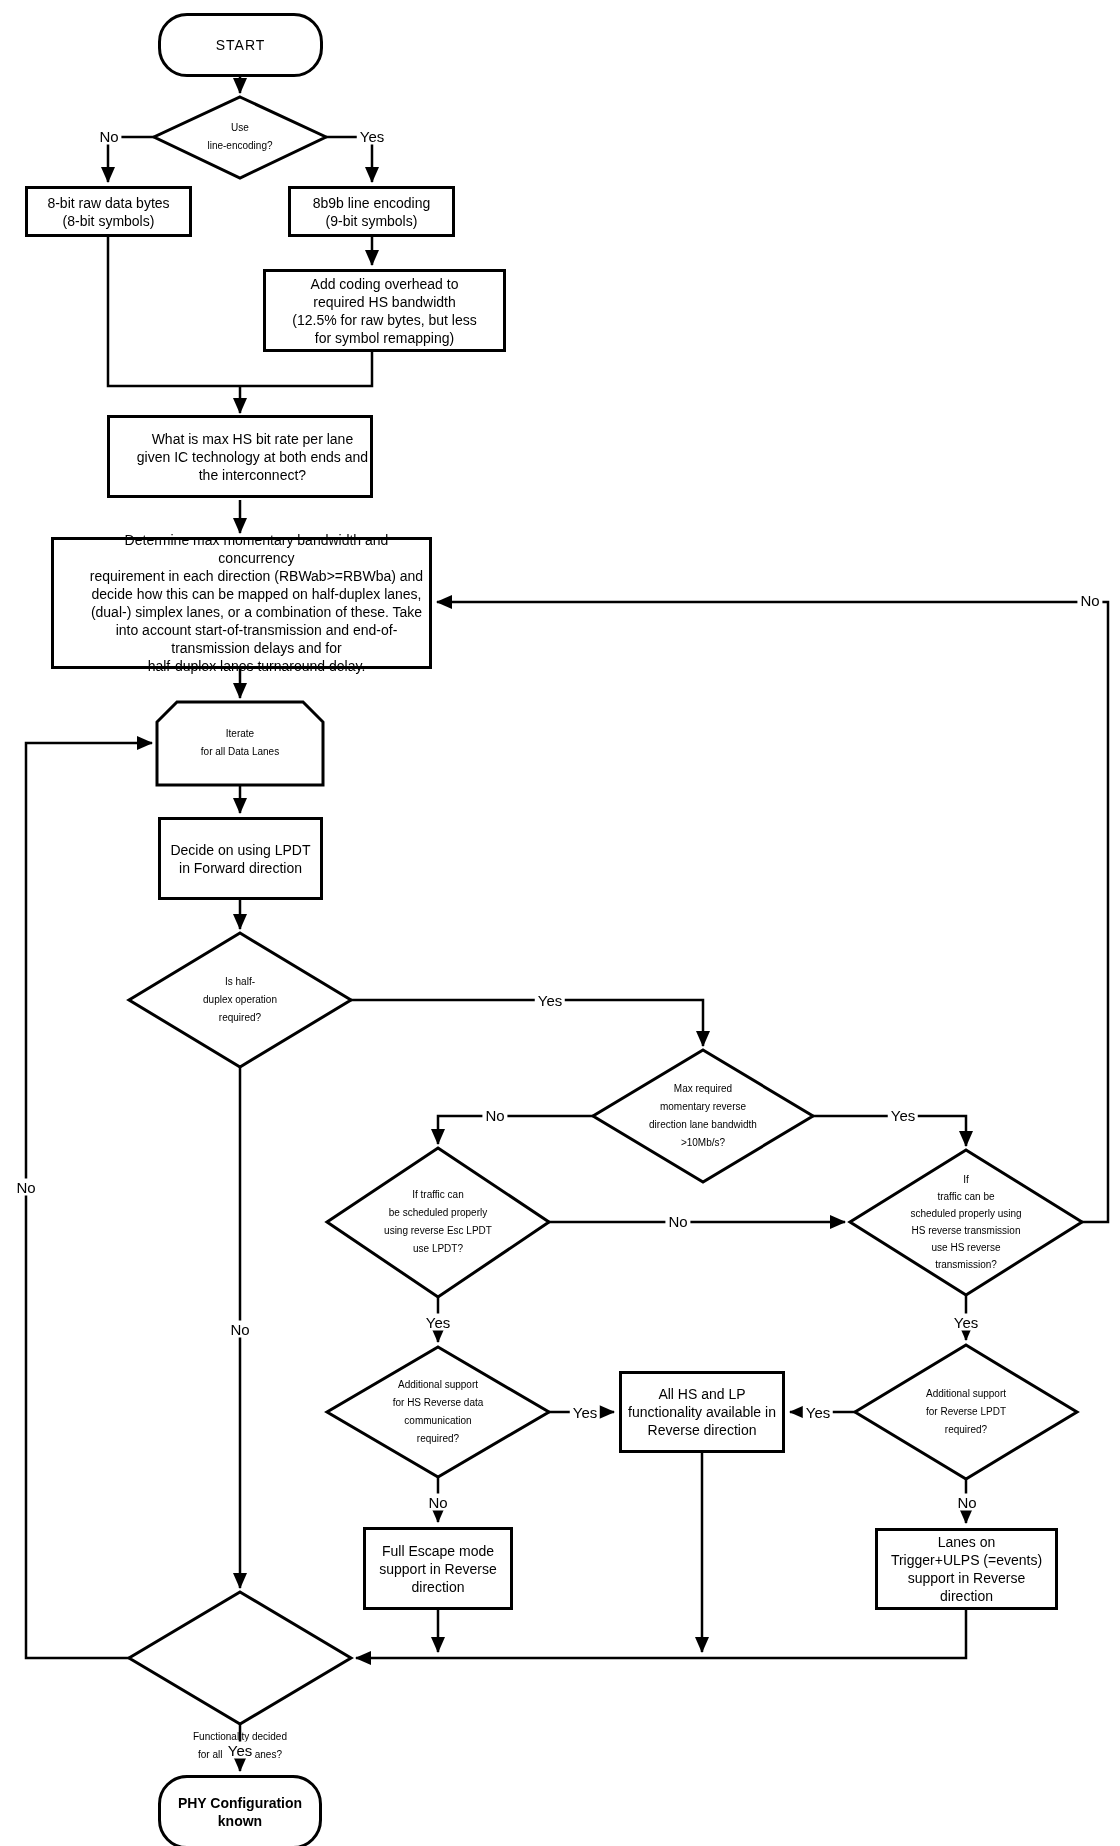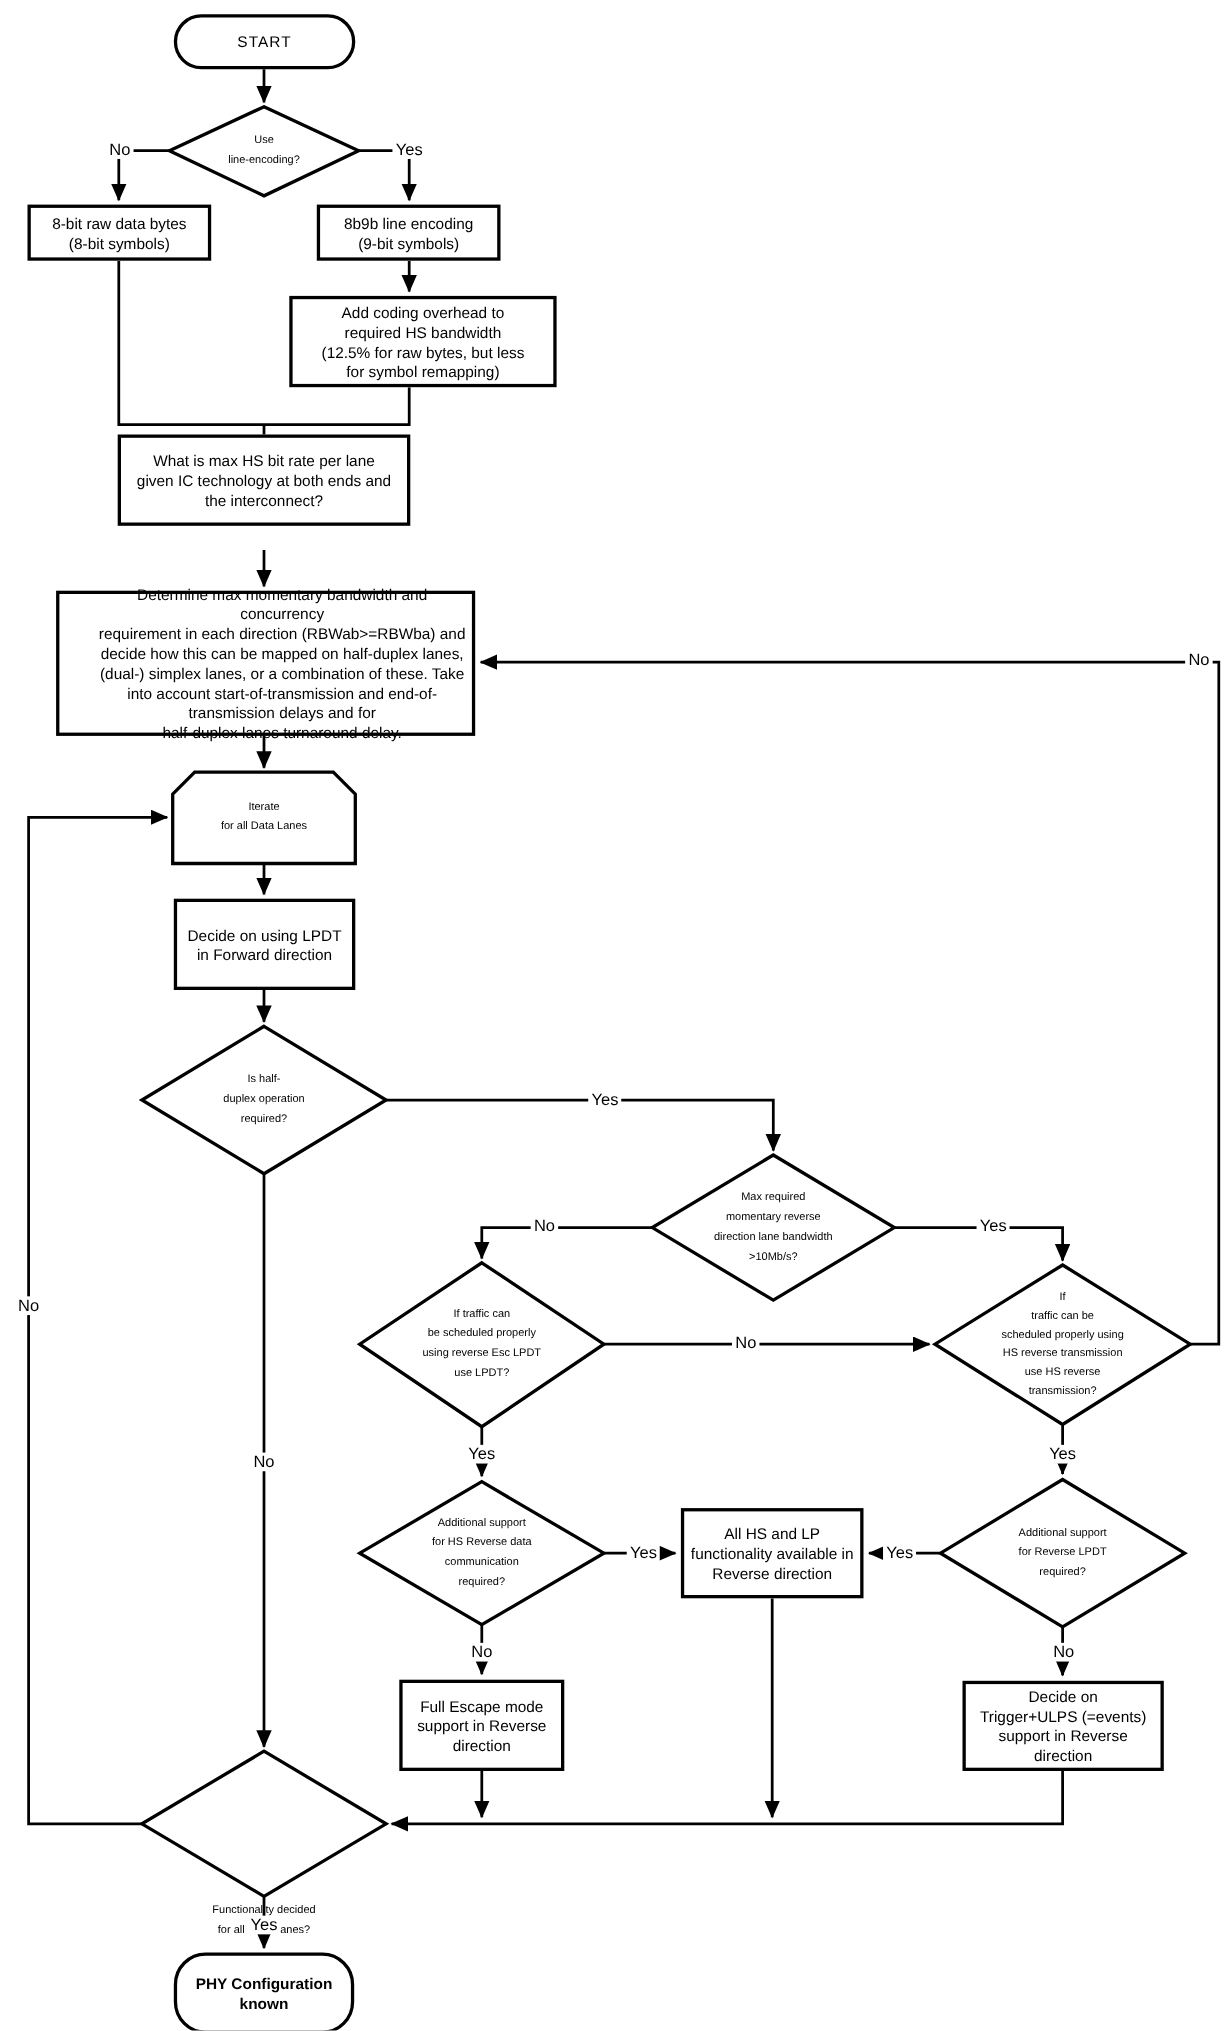--- a/index.html
+++ b/index.html
@@ -113,34 +113,34 @@
       <polygon points="438,1148 549,1222 438,1297 327,1222"></polygon>
       <polygon points="966,1150 1082,1222 966,1295 850,1222"></polygon>
       <polygon points="438,1347 549,1412 438,1477 327,1412"></polygon>
       <polygon points="966,1345 1077,1412 966,1479 855,1412"></polygon>
       <polygon points="240,1592 351,1658 240,1724 129,1658"></polygon>
 
       <polygon points="157,722 177,702 303,702 323,722 323,785 157,785"></polygon>
     </g>
   </svg>
 
-  <div class="box stadium" style="left:158px;top:13px;width:165px;height:50px;"><span style="letter-spacing:1px;">START</span></div>
+  <div class="box stadium" style="left:158px;top:13px;width:165px;height:64px;"><span style="letter-spacing:1px;">START</span></div>
 
   <div class="box" style="left:25px;top:186px;width:167px;height:51px;"><span>8-bit raw data bytes
 (8-bit symbols)</span></div>
 
   <div class="box" style="left:288px;top:186px;width:167px;height:51px;"><span>8b9b line encoding
 (9-bit symbols)</span></div>
 
   <div class="box" style="left:263px;top:269px;width:243px;height:83px;"><span>Add coding overhead to
 required HS bandwidth
 (12.5% for raw bytes, but less
 for symbol remapping)</span></div>
 
-  <div class="box" style="left:107px;top:395px;width:266px;height:83px;"><span>What is max HS bit rate per lane
+  <div class="box" style="left:107px;top:415px;width:266px;height:83px;justify-content:flex-end;"><span>What is max HS bit rate per lane
 given IC technology at both ends and
 the interconnect?</span></div>
 
   <div class="box" style="left:51px;top:537px;width:381px;height:132px;padding-left:32px;"><span>Determine max momentary bandwidth and concurrency
 requirement in each direction (RBWab&gt;=RBWba) and
 decide how this can be mapped on half-duplex lanes,
 (dual-) simplex lanes, or a combination of these. Take
 into account start-of-transmission and end-of-
 transmission delays and for
 half-duplex lanes turnaround delay.</span></div>
@@ -149,21 +149,21 @@
 in Forward direction</span></div>
 
   <div class="box" style="left:619px;top:1371px;width:166px;height:82px;"><span>All HS and LP
 functionality available in
 Reverse direction</span></div>
 
   <div class="box" style="left:363px;top:1527px;width:150px;height:83px;"><span>Full Escape mode
 support in Reverse
 direction</span></div>
 
-  <div class="box" style="left:875px;top:1528px;width:183px;height:82px;"><span>Decide on
+  <div class="box" style="left:875px;top:1528px;width:183px;height:82px;"><span>Lanes on
 Trigger+ULPS (=events)
 support in Reverse
 direction</span></div>
 
   <div class="box stadium" style="left:158px;top:1775px;width:164px;height:74px;font-weight:bold;"><span>PHY Configuration
 known</span></div>
 
   <div class="ntext" style="left:240px;top:743px;width:160px;">Iterate
 for all Data Lanes</div>
   <div class="ntext" style="left:240px;top:137px;width:150px;">Use

